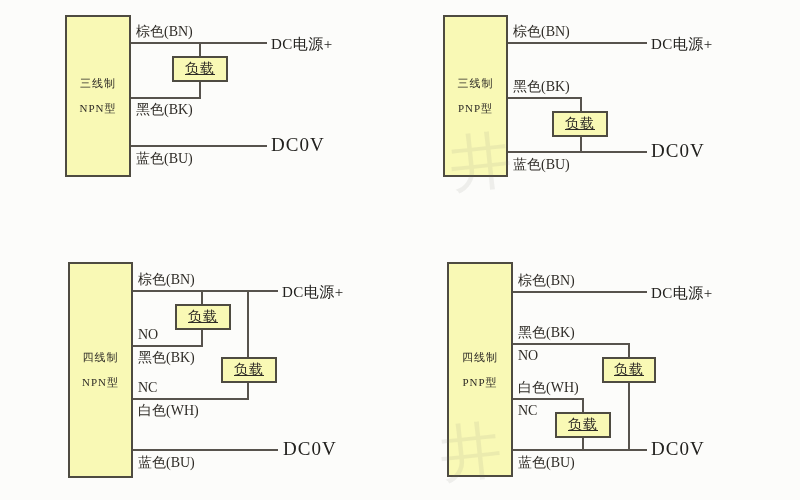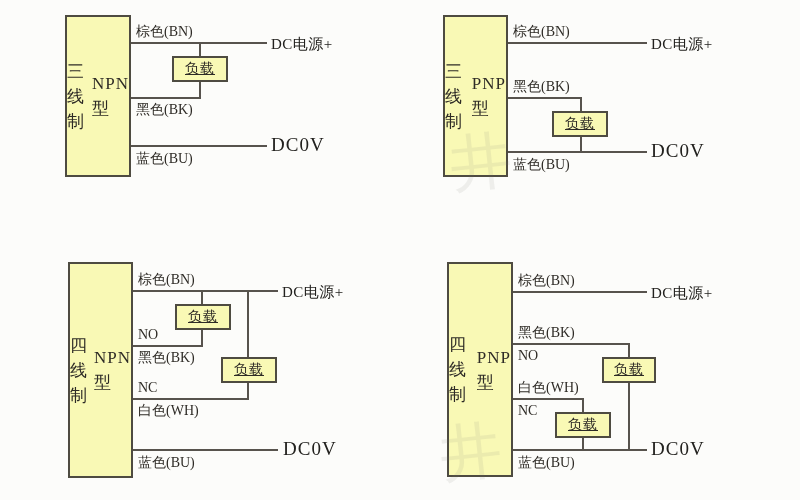--- a/index.html
+++ b/index.html
@@ -14,22 +14,22 @@
   body{
     width:800px;height:500px;background:var(--background);
     font-family:"Liberation Serif","DejaVu Serif",serif;
     overflow:hidden;
   }
   .canvas{position:relative;width:800px;height:500px;}
   .diagram{position:absolute;inset:0;}
   .sbox{
     position:absolute;box-sizing:border-box;
     background:var(--box-fill);border:2px solid var(--box-border);
-    display:flex;flex-direction:row;align-items:center;justify-content:center;
-    color:var(--text);font-size:17px;line-height:25px;letter-spacing:1px;
+    display:flex;flex-direction:column;align-items:center;justify-content:center;
+    color:var(--text);font-size:11px;line-height:25px;letter-spacing:1px;
     z-index:3;
   }
   .wire{position:absolute;height:2px;background:var(--wire);z-index:1;}
   .vline{position:absolute;width:2px;background:var(--wire);z-index:1;}
   .load{
     position:absolute;box-sizing:border-box;
     background:var(--box-fill);border:2px solid var(--box-border);
     display:flex;align-items:center;justify-content:center;
     color:var(--text);font-size:14px;z-index:2;letter-spacing:1px;text-decoration:underline;
   }

